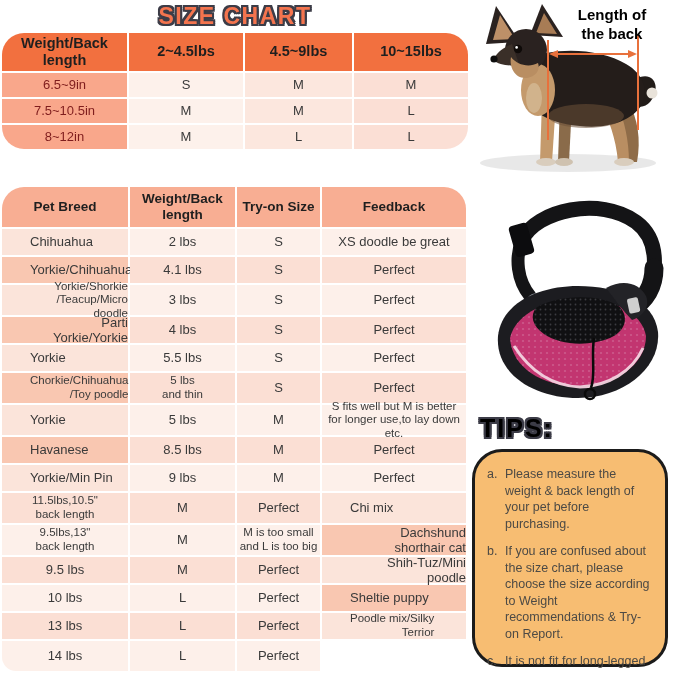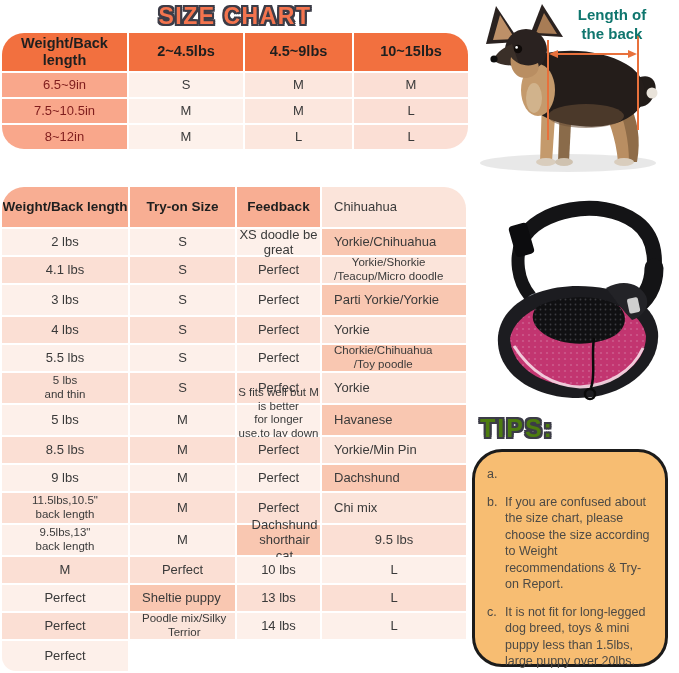--- a/index.html
+++ b/index.html
@@ -14,21 +14,21 @@
   
   .bubble-title {
     position:absolute; text-align:center; font-weight:800; letter-spacing:1.5px;
     color:#F4744E;
     text-shadow:
       -2px -2px 0 #3C3C47, 2px -2px 0 #3C3C47, -2px 2px 0 #3C3C47, 2px 2px 0 #3C3C47,
       -2px 0 0 #3C3C47, 2px 0 0 #3C3C47, 0 -2px 0 #3C3C47, 0 2px 0 #3C3C47;
   }
   #size-title   { top:3px;   left:0; width:470px; font-size:23px; }
   #tryon-title  { top:157px; left:0; width:470px; font-size:21px;margin-top:36px; }
-  #tips-title   { top:414px; left:480px; width:120px; text-align:left; font-size:25px; color:#4d7c0f; letter-spacing:2px; }
+  #tips-title   { top:414px; left:480px; width:120px; text-align:left; font-size:25px; color:#000000; letter-spacing:2px; }
 
   
   .grid-table {
     position:absolute; display:grid; gap:2px; background:#ffffff;
     border-radius:22px; overflow:hidden;
   }
   .cell {
     display:flex; align-items:center; justify-content:center;
     text-align:center; white-space:pre-line; line-height:1.18;
     font-size:13px; color:#3a3a3a;
@@ -48,31 +48,31 @@
   #size-table .c2 { background:#FBDFD5; }
 
   
   #tryon-table {
     top:187px; left:2px; width:464px; height:484px;
     grid-template-columns:126px 105px 83px 144px;
     grid-template-rows:40px 26px 26px 30px 26px 26px 30px 30px 26px 26px 30px 30px 26px 26px 26px 30px;
     border-radius:22px 22px 14px 14px;
   }
   #tryon-table .thead { background:#F8AE93; font-weight:700; color:#1f1f1f; font-size:13.5px; }
-  #tryon-table .breed { justify-content:flex-start; padding-left:12px; text-align:center; }
+  #tryon-table .breed { justify-content:flex-start; padding-left:28px; text-align:right; }
   #tryon-table .breed.lt { background:#FBE4DA; }
   #tryon-table .breed.dk { background:#F9C7B1; }
   #tryon-table .val.lt   { background:#FDF0EA; }
   #tryon-table .val.dk   { background:#FBDFD4; }
 
   
   #dog-figure { position:absolute; left:468px; top:2px; width:211px; height:176px; }
   #dog-caption {
     position:absolute; left:552px; top:6px; width:120px; text-align:center;
-    color:#0f766e; font-size:15px; font-weight:600; line-height:1.25; white-space:pre-line;
+    color:#000000; font-size:15px; font-weight:600; line-height:1.25; white-space:pre-line;
   }
 
   
   #bag-figure { position:absolute; left:478px; top:182px; width:201px; height:238px; }
 
   
   #tips-box {
     position:absolute; left:472px; top:449px; width:196px; height:218px;
     background:#F7BD72; border:3px solid #1b1b1b; border-radius:30px;
     padding:14px 10px 10px 12px;
@@ -102,20 +102,21 @@
       <div class="cell c1">M</div>
       <div class="cell c2">L</div>
       <div class="cell rowlabel">8~12in</div>
       <div class="cell c0">M</div>
       <div class="cell c1">L</div>
       <div class="cell c2">L</div>
     </div>
 
   <div class="bubble-title" id="tryon-title">Try-on Report</div>
   <div class="grid-table" id="tryon-table">
+      <div class="cell thead">Pet Breed</div>
       <div class="cell thead">Weight/Back length</div>
       <div class="cell thead">Try-on Size</div>
       <div class="cell thead">Feedback</div>
       <div class="cell breed lt">Chihuahua</div>
       <div class="cell val lt">2 lbs</div>
       <div class="cell val lt">S</div>
       <div class="cell val lt">XS doodle be great</div>
       <div class="cell breed dk">Yorkie/Chihuahua</div>
       <div class="cell val dk">4.1 lbs</div>
       <div class="cell val dk">S</div>
@@ -145,33 +146,35 @@
       <div class="cell val lt two">S fits well but M is better
 for longer use,to lay down etc.</div>
       <div class="cell breed dk">Havanese</div>
       <div class="cell val dk">8.5 lbs</div>
       <div class="cell val dk">M</div>
       <div class="cell val dk">Perfect</div>
       <div class="cell breed lt">Yorkie/Min Pin</div>
       <div class="cell val lt">9 lbs</div>
       <div class="cell val lt">M</div>
       <div class="cell val lt">Perfect</div>
-      <div class="cell breed dk">Dachshund</div>
       <div class="cell val dk two">11.5lbs,10.5"
 back length</div>
       <div class="cell val dk">M</div>
       <div class="cell val dk">Perfect</div>
       <div class="cell breed lt">Chi mix</div>
       <div class="cell val lt two">9.5lbs,13"
 back length</div>
       <div class="cell val lt">M</div>
+      <div class="cell val lt two">M is too small
+and L is too big</div>
       <div class="cell breed dk">Dachshund shorthair cat</div>
       <div class="cell val dk">9.5 lbs</div>
       <div class="cell val dk">M</div>
       <div class="cell val dk">Perfect</div>
+      <div class="cell breed lt">Shih-Tuz/Mini poodle</div>
       <div class="cell val lt">10 lbs</div>
       <div class="cell val lt">L</div>
       <div class="cell val lt">Perfect</div>
       <div class="cell breed dk">Sheltie puppy</div>
       <div class="cell val dk">13 lbs</div>
       <div class="cell val dk">L</div>
       <div class="cell val dk">Perfect</div>
       <div class="cell breed lt two">Poodle mix/Silky
  Terrior</div>
       <div class="cell val lt">14 lbs</div>
@@ -253,20 +256,21 @@
     <rect x="150" y="116" width="11" height="15" rx="2" fill="#cfcfcf" transform="rotate(-12 155 123)"></rect>
 
     <path d="M116,156 C113,176 118,192 113,206" fill="none" stroke="#0a0a0a" stroke-width="2.5"></path>
     <circle cx="112" cy="212" r="5" fill="none" stroke="#0a0a0a" stroke-width="2.5"></circle>
   </svg>
 
   <div class="bubble-title" id="tips-title">TIPS:</div>
   <div id="tips-box">
     <div class="tip-item">
       <span class="tip-label">a.</span>
+      <span class="tip-text">Please measure the weight &amp; back length of your pet before purchasing.</span>
     </div>
     <div class="tip-item">
       <span class="tip-label">b.</span>
       <span class="tip-text">If you are confused about the size chart, please choose the size according to Weight recommendations &amp; Try-on Report.</span>
     </div>
     <div class="tip-item">
       <span class="tip-label">c.</span>
       <span class="tip-text">It is not fit for long-legged dog breed, toys &amp; mini puppy less than 1.5lbs, large puppy over 20lbs.</span>
     </div>
   </div>

